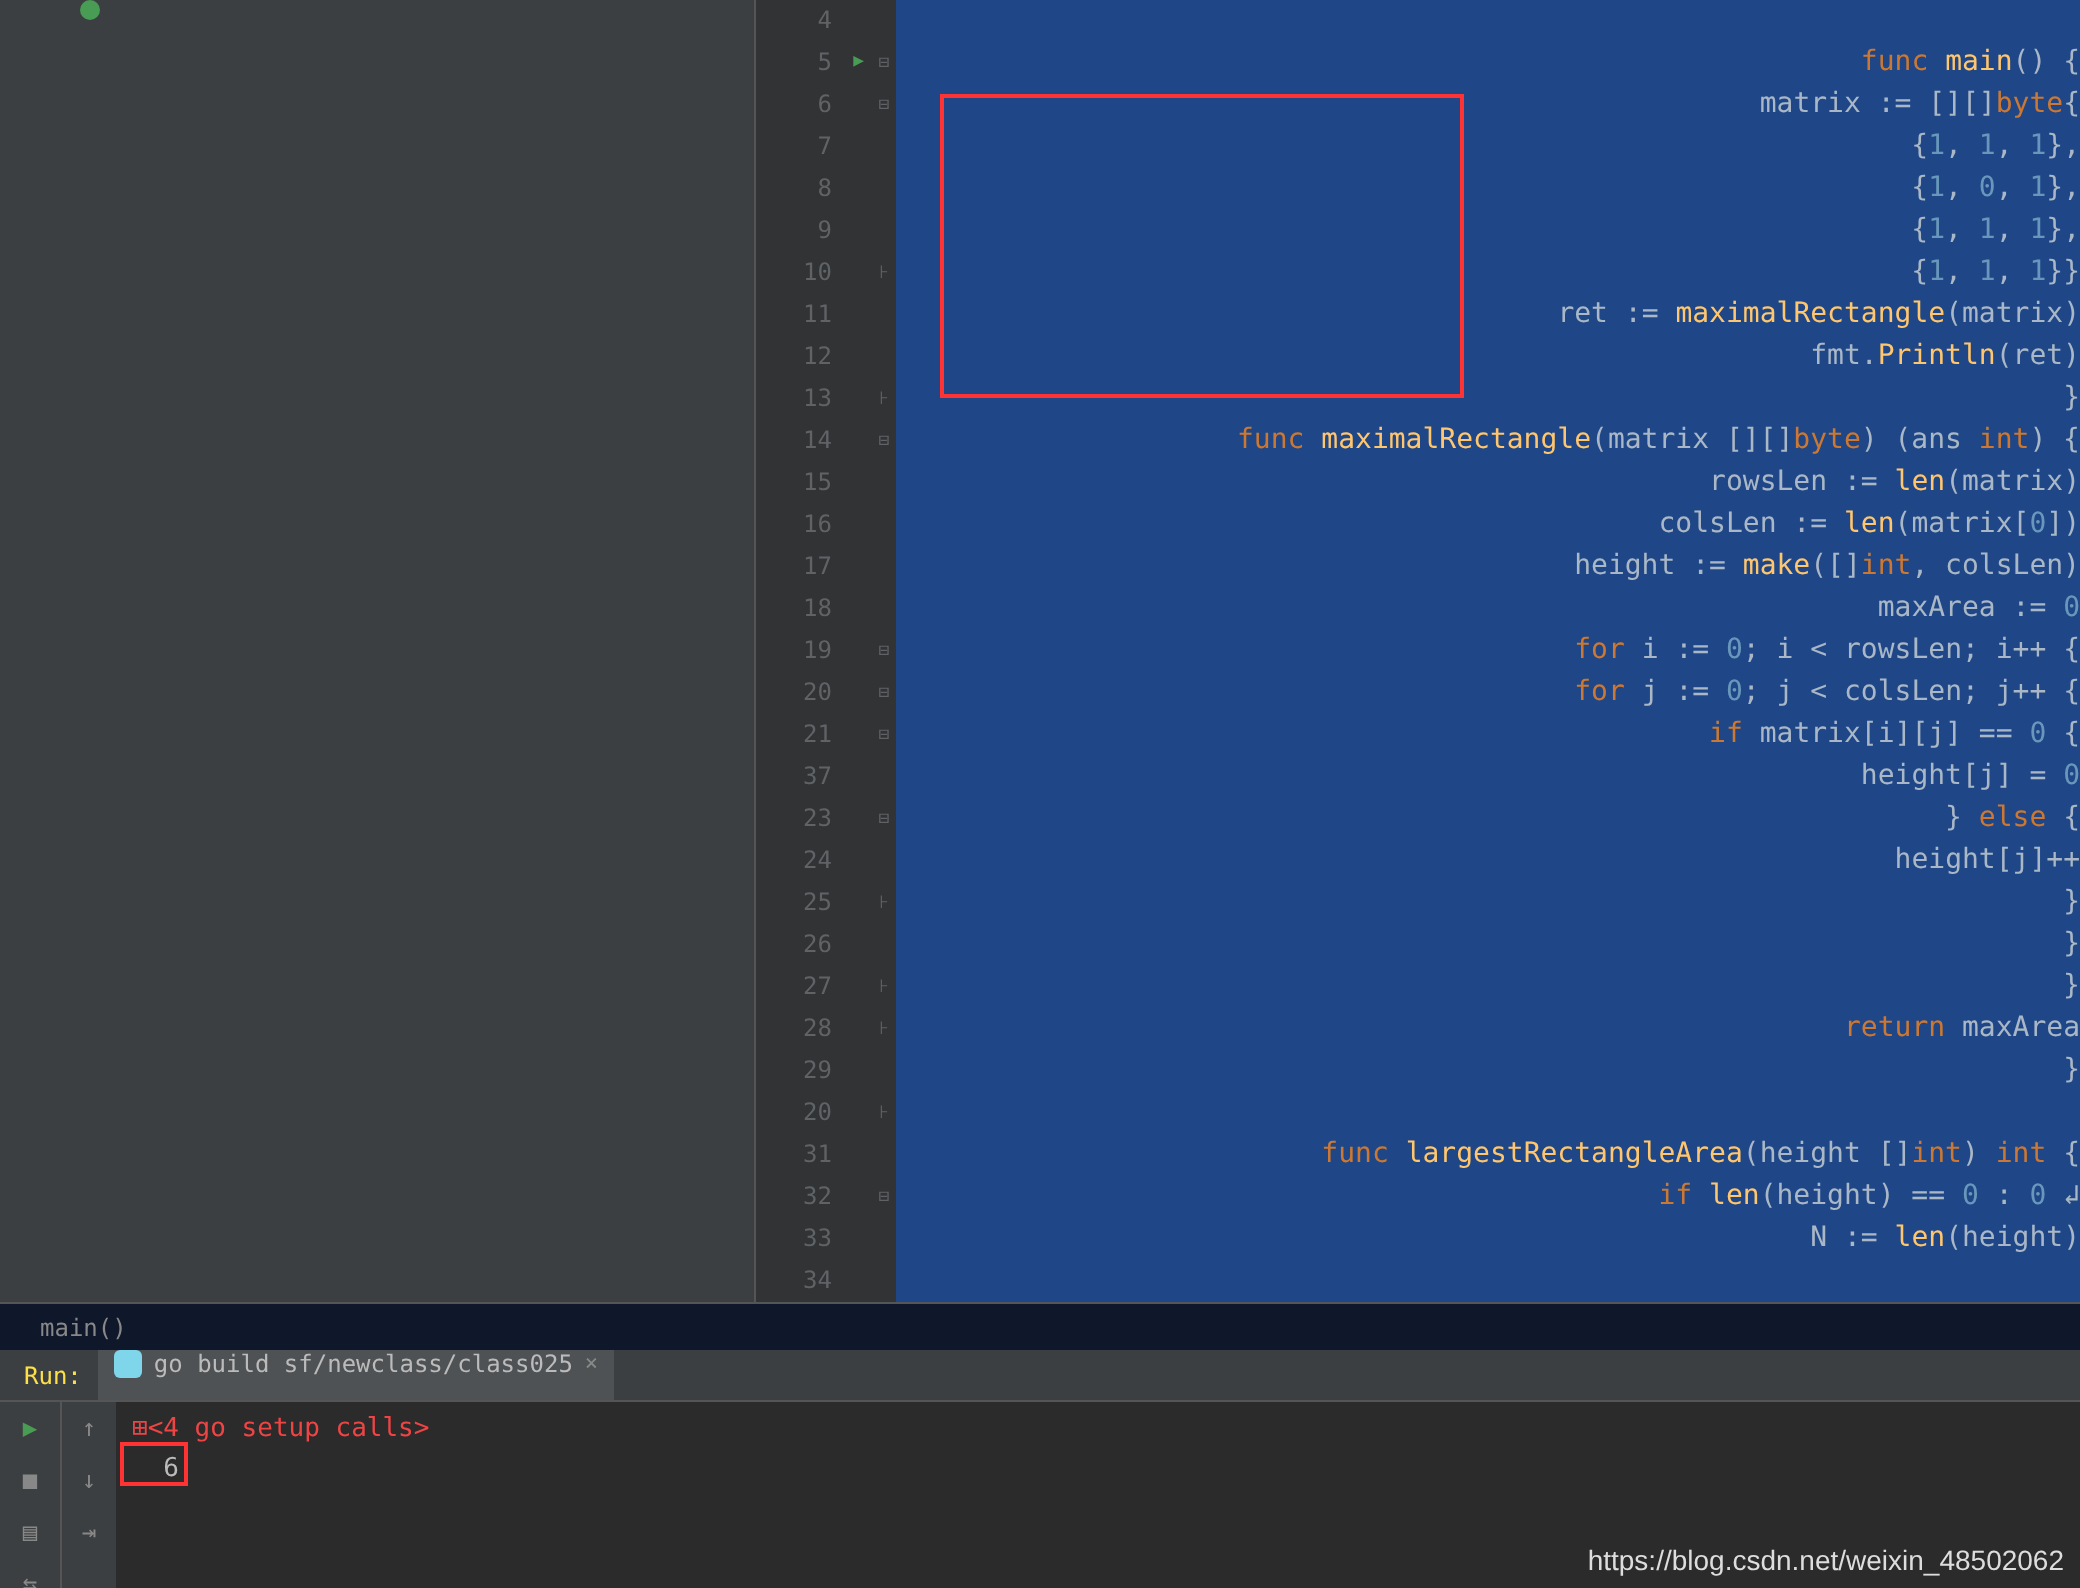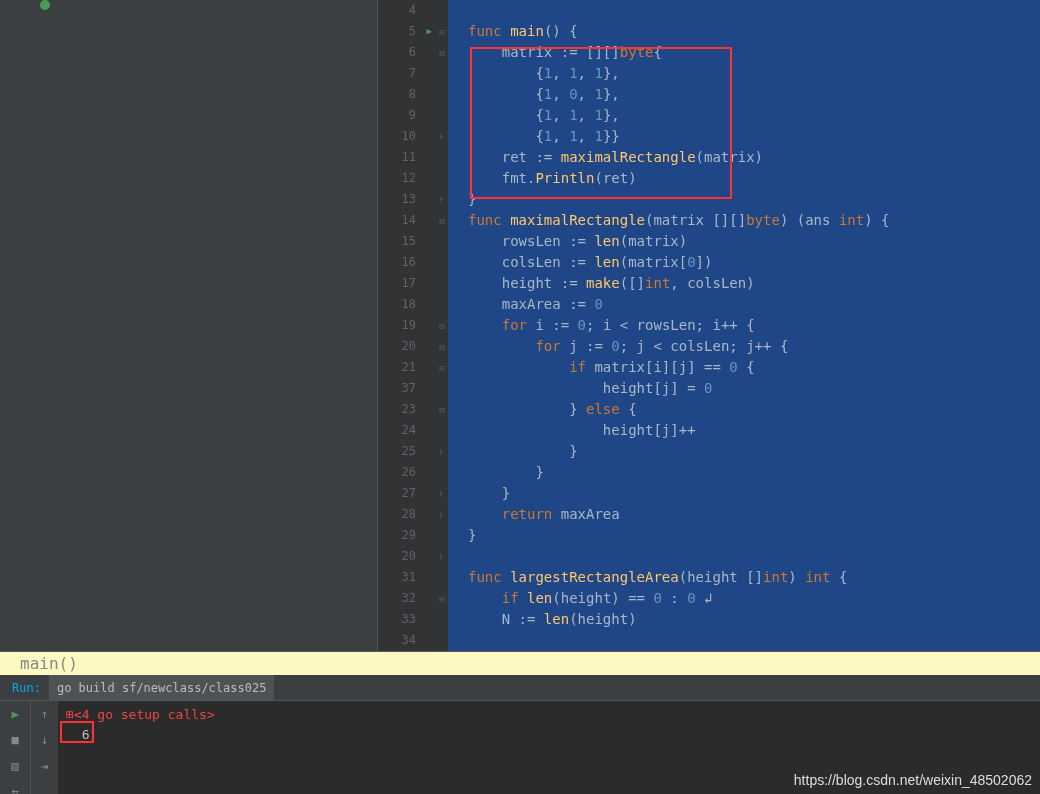--- a/index.html
+++ b/index.html
@@ -70,76 +70,76 @@
   height: 21px;
   display: flex;
   align-items: center;
   justify-content: center;
   color: #606366;
   font-size: 9px;
 }
 .code-area {
   flex: 1;
   background: #1f4788;
-  padding-left: 20px;
+  padding-left: 4px;
+  text-align: right;
 }
 .code-line {
   height: 21px;
   line-height: 21px;
   white-space: pre;
   font-size: 14px;
 }
 .red-box-code {
   position: absolute;
   border: 2px solid #ff3333;
   left: 92px;
   top: 47px;
   width: 262px;
   height: 152px;
   pointer-events: none;
 }
 .kw { color: #cc7832; }
 .fn { color: #ffc66d; }
 .num { color: #6897bb; }
 .breadcrumb {
-  background: #fef9c3;
+  background: #0f172a;
   height: 24px;
   line-height: 24px;
   padding-left: 20px;
   color: #888;
-  font-size: 16px;
+  font-size: 12px;
   border-top: 1px solid #555;
 }
 .run-panel {
   background: #2b2b2b;
   flex: 1;
   display: flex;
   flex-direction: column;
 }
 .run-tab-bar {
   background: #3c3f41;
   height: 26px;
   display: flex;
   align-items: center;
   border-bottom: 1px solid #555;
   font-size: 12px;
 }
 .run-label {
   padding: 0 8px 0 12px;
-  color: #0ea5e9;
+  color: #fde047;
 }
 .run-tab {
   display: flex;
   align-items: flex-start;
   padding: 0 8px;
   height: 100%;
   background: #4e5254;
   color: #bbbbbb;
   gap: 6px;
-  flex-direction: column;
 }
 .run-tab .close-x {
   color: #888;
   font-size: 11px;
 }
 .gopher-icon {
   width: 14px;
   height: 14px;
   display: inline-block;
   background: #7fd5ea;

